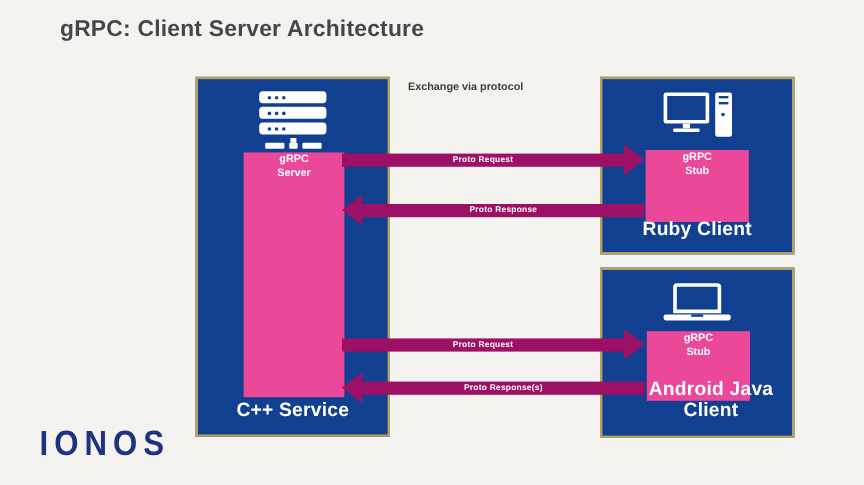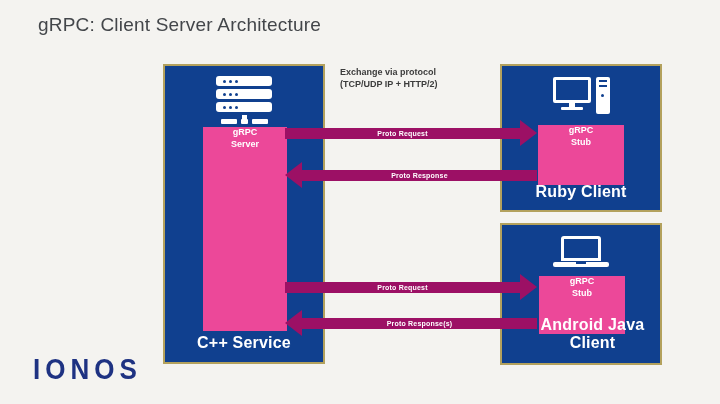--- a/index.html
+++ b/index.html
@@ -5,22 +5,22 @@
   html,body{margin:0;padding:0;}
   body{
     width:720px;height:404px;
     background:#f4f3f0;
     font-family:"Liberation Sans", sans-serif;
     overflow:hidden;
   }
   #canvas{position:relative;width:720px;height:404px;}
 
   .page-title{
-    position:absolute;left:38px;top:14px;
-    font-size:19px;font-weight:normal;color:#43464a;
+    position:absolute;left:50px;top:14px;
+    font-size:19px;font-weight:bold;color:#43464a;
     letter-spacing:.2px;
   }
 
   
   .node-box{
     position:absolute;
     background:#10408f;
     border:2px solid #b3a15d;
     box-sizing:border-box;
     z-index:1;
@@ -182,21 +182,20 @@
         </div>
     </div>
     <div class="inner-box android-inner">
       <div class="inner-label">gRPC Stub</div>
     </div>
     <div class="box-caption">Android Java Client</div>
   </div>
 
   <div class="exchange-note">
     <div>Exchange via protocol</div>
-    <div>(TCP/UDP IP + HTTP/2)</div>
   </div>
 
   <div class="arrow right arrow-1">
     <div class="shaft">
       <span class="arrow-label">Proto Request</span>
     </div>
     <div class="head"></div>
   </div>
 
   <div class="arrow left arrow-2">

